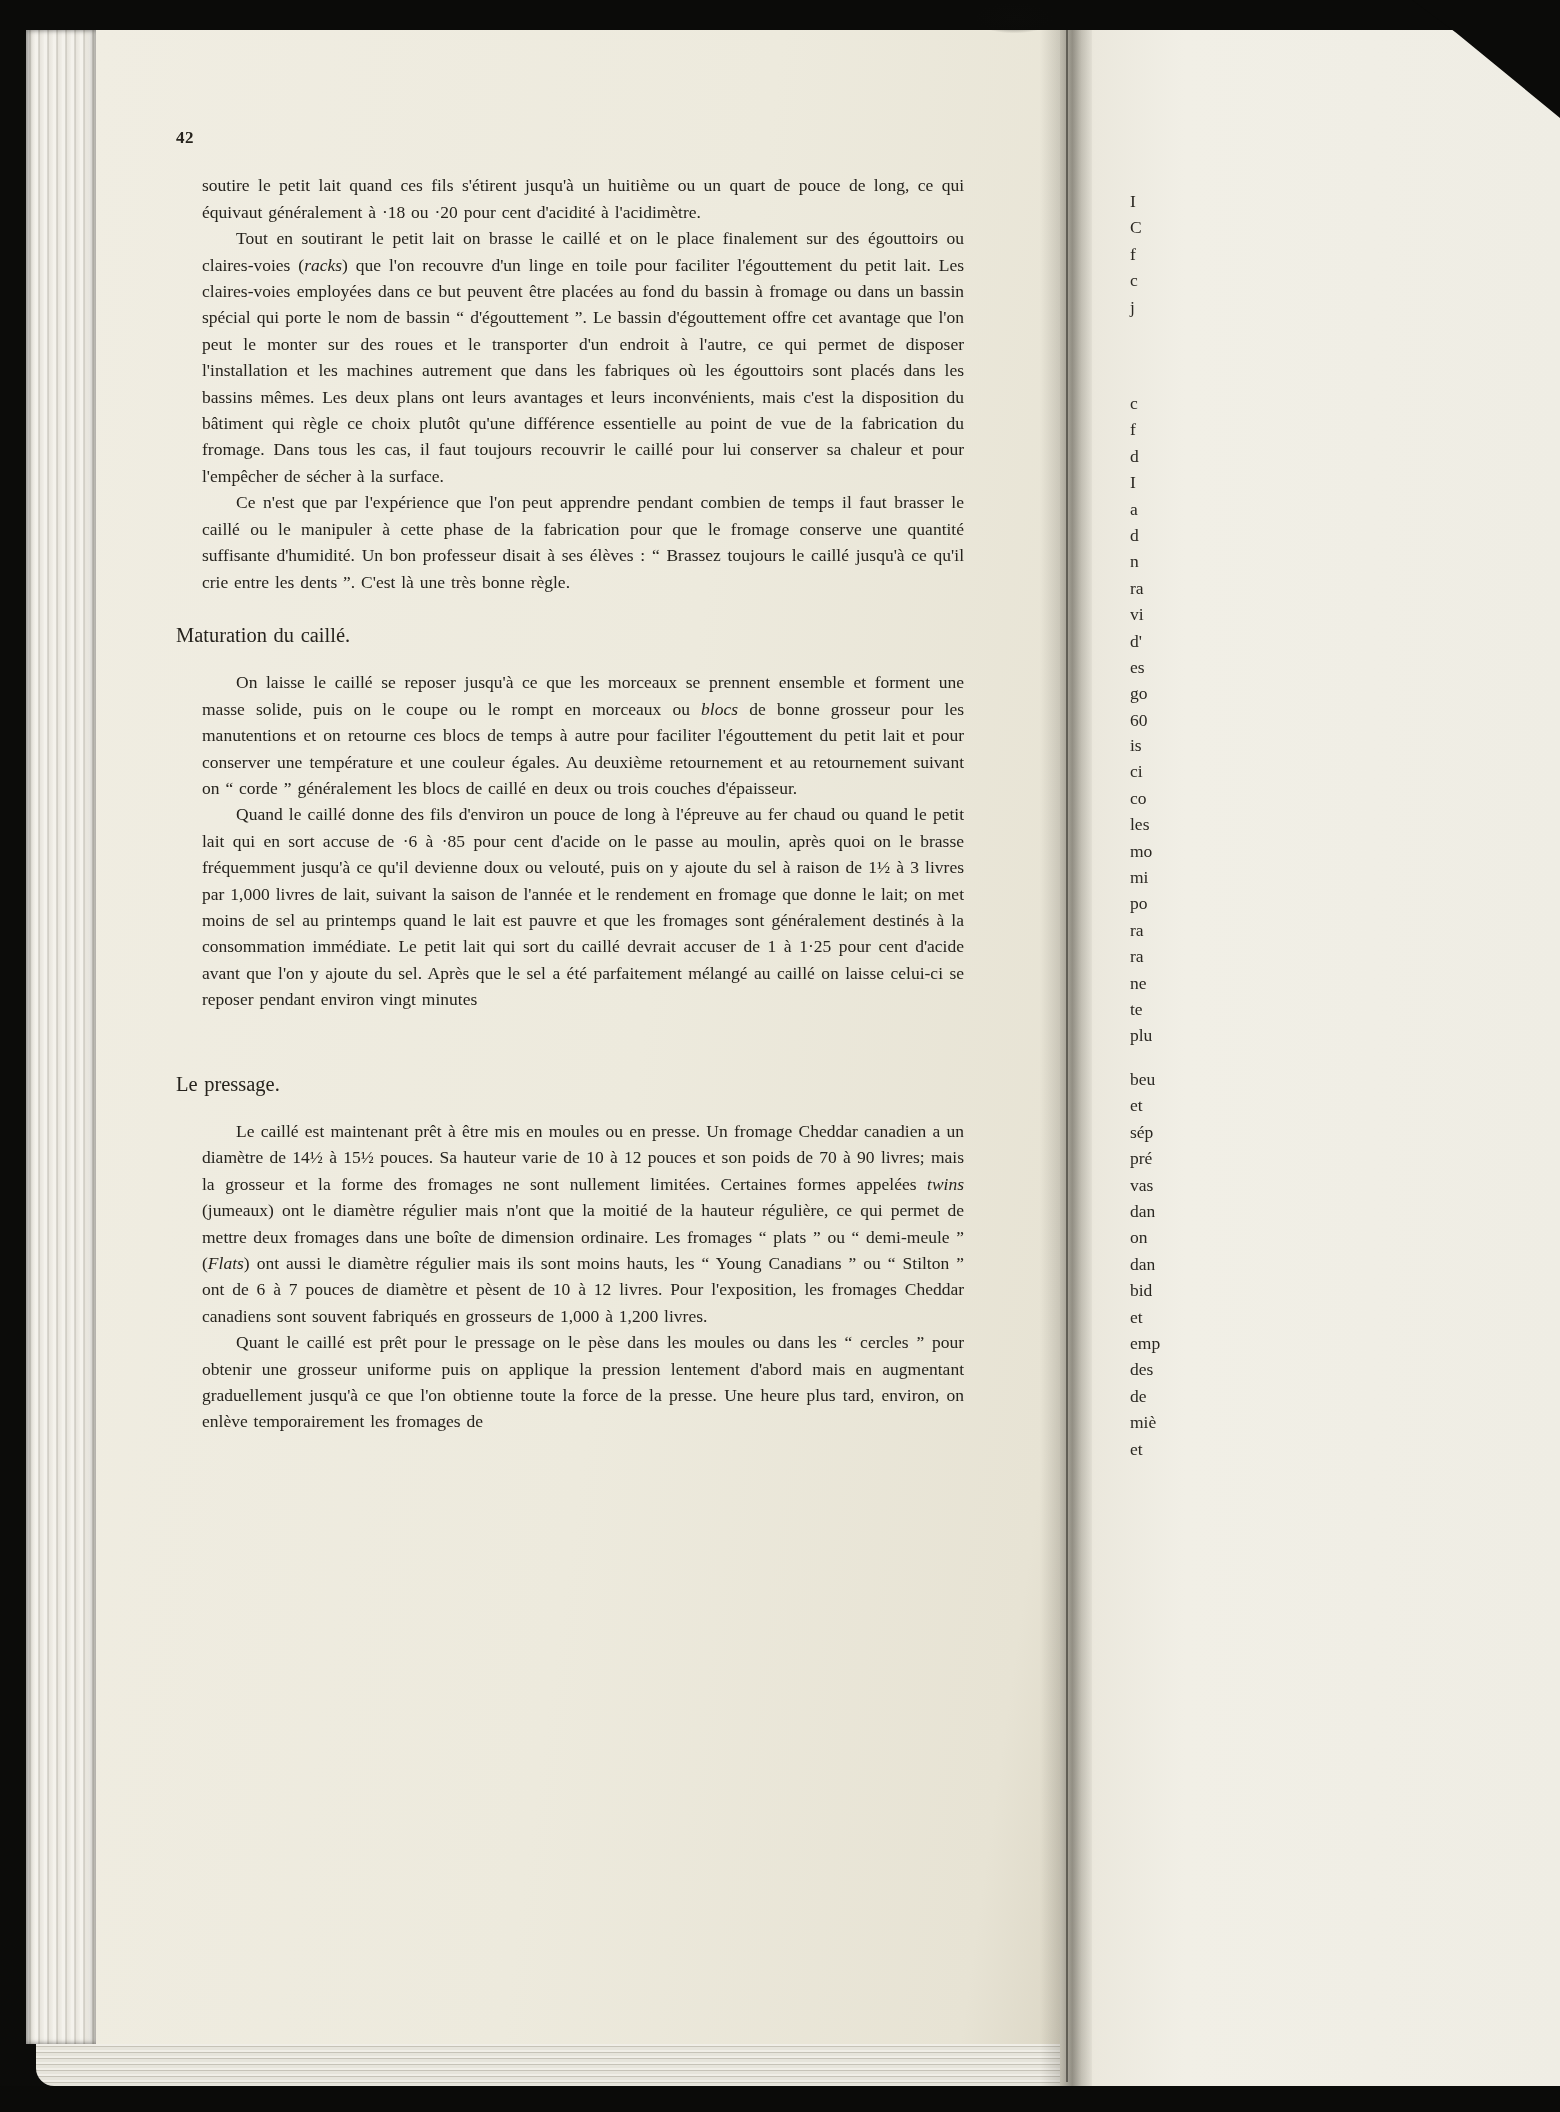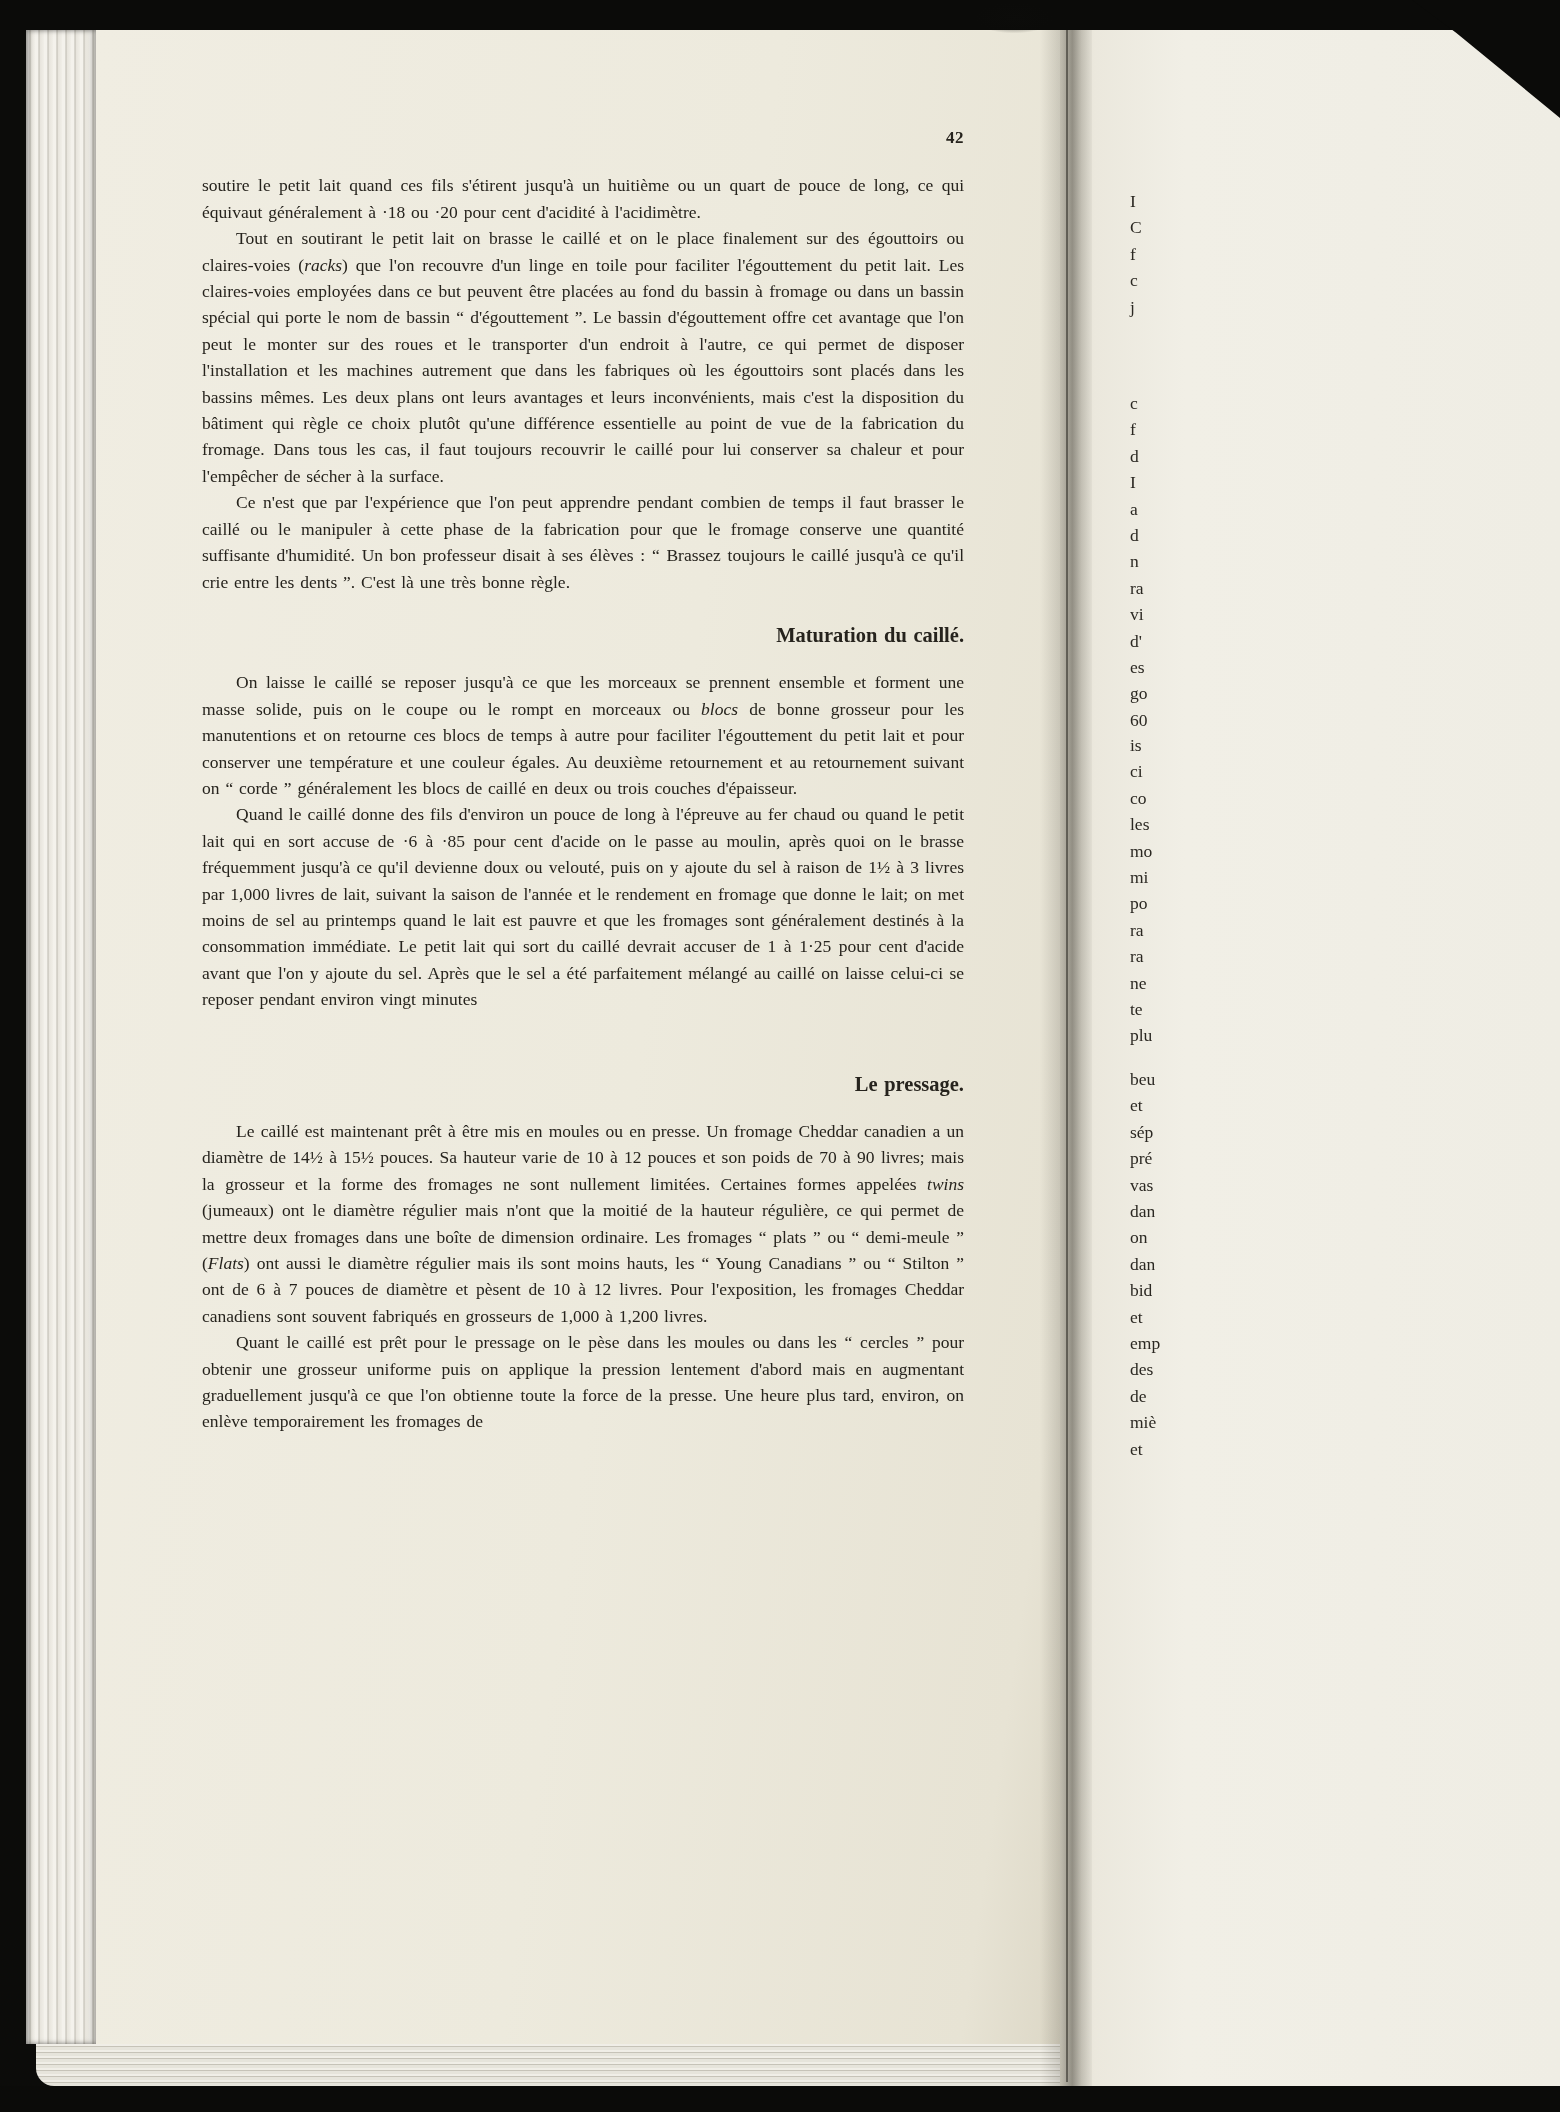--- a/index.html
+++ b/index.html
@@ -17,25 +17,25 @@
     box-shadow: inset -4px 0 6px rgba(0,0,0,0.25), inset 3px 0 4px rgba(0,0,0,0.35);
   }
   .main-page {
     position:absolute; left:96px; top:30px; width:964px; height:2014px;
     background: linear-gradient(98deg, #f0ede2 0%, #edeadd 55%, #e7e3d4 92%, #dcd7c6 100%);
   }
   .page-inner {
     position:absolute; left:80px; top:0; width:788px;
     color:#26231d; font-size:17.5px; line-height:26.4px;
   }
-  .page-number { margin-top:95px; text-align:right; font-weight:700; font-size:17px; letter-spacing:0.5px; }
+  .page-number { margin-top:95px; text-align:left; font-weight:700; font-size:17px; letter-spacing:0.5px; }
   .text-block { margin-top:21px; text-align:justify; word-spacing:1.5px; }
   .para { text-indent:0;margin-left:26px; }
   .para.indent { text-indent:34px;font-family:Liberation Serif, serif; }
-  .heading { text-align:right; font-weight:700; margin:27px 0 21px; text-indent:0; }
+  .heading { text-align:left; font-weight:400; margin:27px 0 21px; text-indent:0; }
   .heading.gap-lg { margin-top:58px; }
   
   .adj-page {
     position:absolute; left:1060px; top:30px; width:500px; height:2056px;
     background: linear-gradient(to right, #ddd9ca 0%, #ebe8dd 7%, #f1efe6 25%, #efede4 100%);
   }
   .frag-group {
     position:absolute; left:70px; width:80px;
     color:#2b2822; font-size:17.5px; line-height:26.4px;
   }

